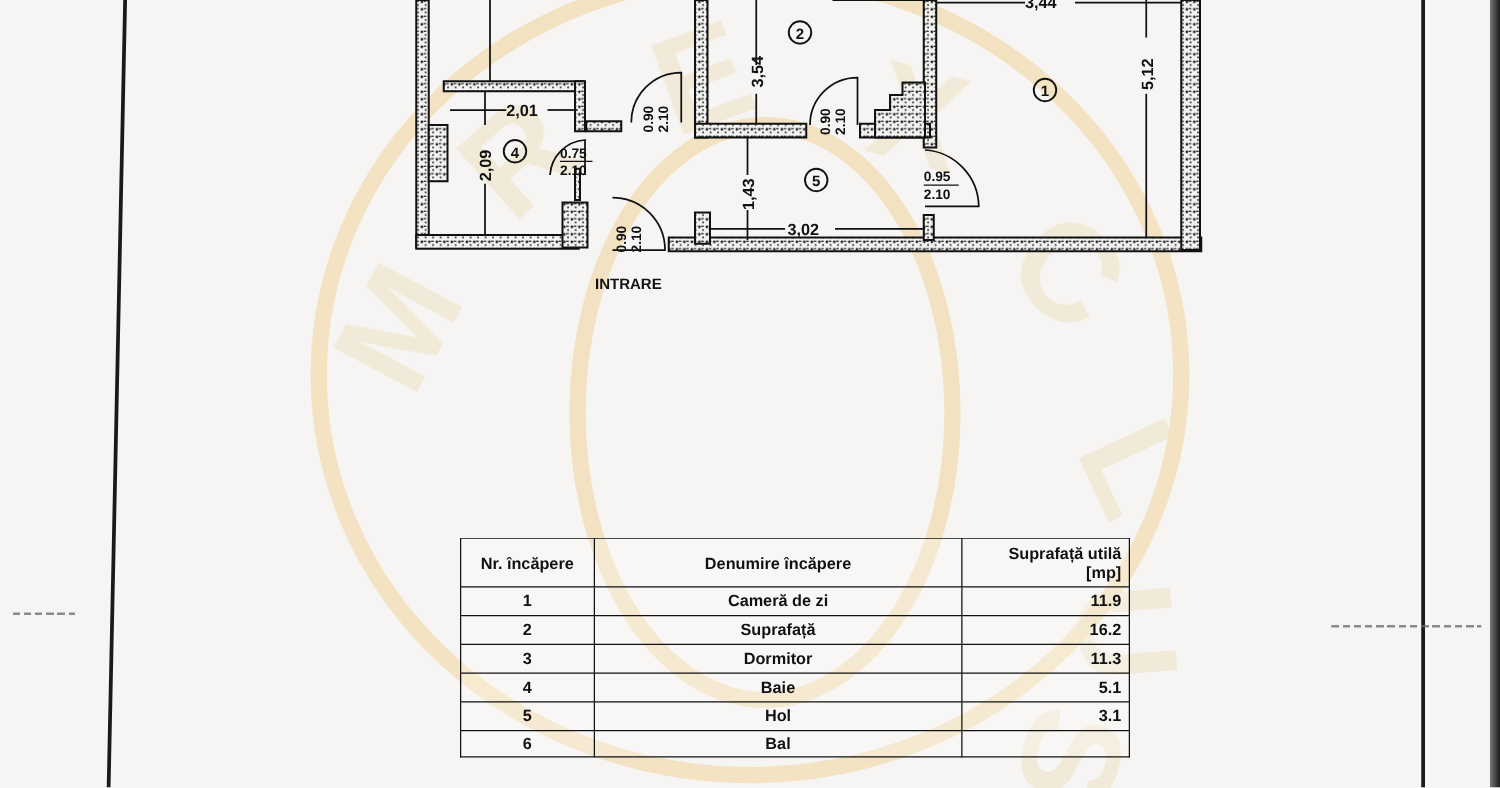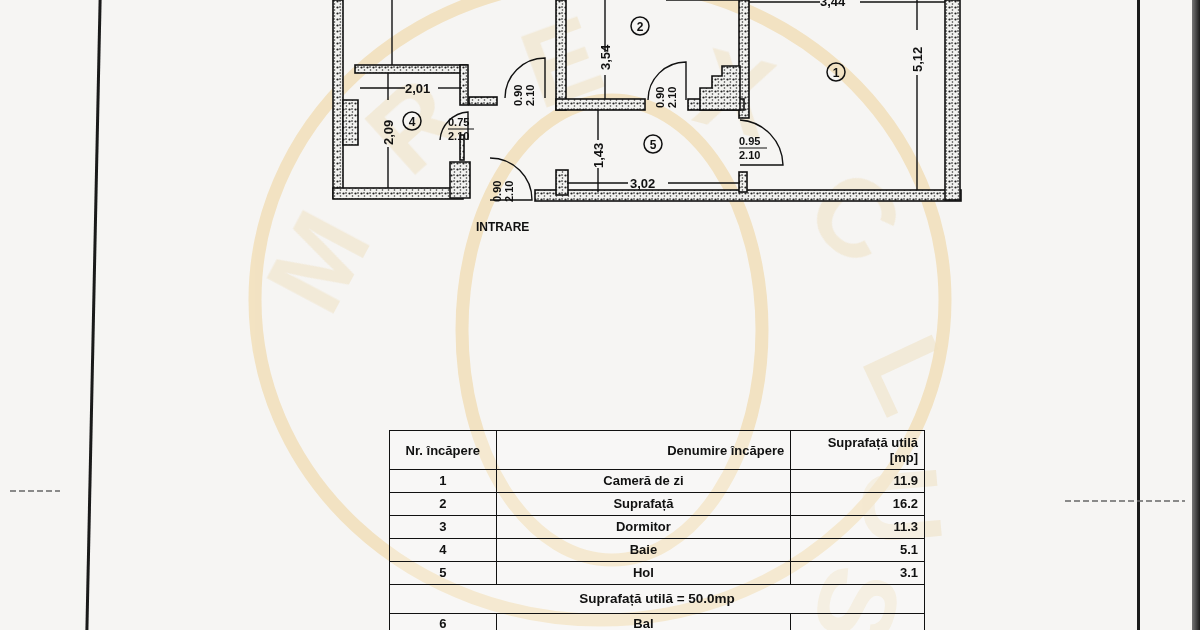--- a/index.html
+++ b/index.html
@@ -25,21 +25,21 @@
     border-collapse: collapse; background: rgba(255,255,255,0.25);
     font-size: 13px; font-weight: bold;
   }
   .rooms-table td, .rooms-table th { border: 1.6px solid #111; padding: 0 6px; height: 22px; line-height: 20px; }
   .rooms-table th { height: 38px; font-weight: bold; text-align: center; line-height: 15px; }
   .rooms-table .c-nr { width: 93px; text-align: center; }
   .rooms-table .c-name { width: 280px; text-align: center; }
   .rooms-table .c-area { width: 120px; text-align: right; }
   .rooms-table .total td { text-align: center; height: 28px; font-weight: bold; font-size: 13.5px; }
   .rooms-table .cut td { height: 14px; }
-  .cut-wrap { position: absolute; left: 389px; top: 430px; width: 540px; height: 200px; overflow: hidden; padding-left: 18px; }
+  .cut-wrap { position: absolute; left: 368px; top: 430px; width: 540px; height: 200px; overflow: hidden; padding-left: 18px; }
   .cut-wrap .rooms-table { left: 0; top: 0; }
 </style>
 </head>
 <body>
 
 <div class="page-border-left"></div>
 <div class="page-border-right"></div>
 <div class="page-edge-right"></div>
 
 <div>
@@ -174,21 +174,21 @@
   </g>
 
   <text class="plan-text" x="476" y="231" font-size="12">INTRARE</text>
 </svg>
 
 <div class="cut-wrap">
   <table class="rooms-table">
     <thead>
       <tr>
         <th class="c-nr">Nr. încăpere</th>
-        <th class="c-name" style="text-align:right">Denumire încăpere</th>
+        <th class="c-name" style="text-align:center">Denumire încăpere</th>
         <th class="c-area">
           <span>Suprafață utilă</span><br>
           <span>[mp]</span>
         </th>
       </tr>
     </thead>
     <tbody>
       <tr>
         <td class="c-nr">1</td>
         <td class="c-name">Cameră de zi</td>
@@ -207,23 +207,20 @@
       <tr>
         <td class="c-nr">4</td>
         <td class="c-name">Baie</td>
         <td class="c-area">5.1</td>
       </tr>
       <tr>
         <td class="c-nr">5</td>
         <td class="c-name">Hol</td>
         <td class="c-area">3.1</td>
       </tr>
-      <tr class="total">
-        <td colspan="3">Suprafață  utilă = 50.0mp</td>
-      </tr>
       <tr class="cut">
         <td class="c-nr">6</td>
         <td class="c-name">Bal</td>
         <td class="c-area"></td>
       </tr>
     </tbody>
   </table>
 </div>
 
 </body></html>

